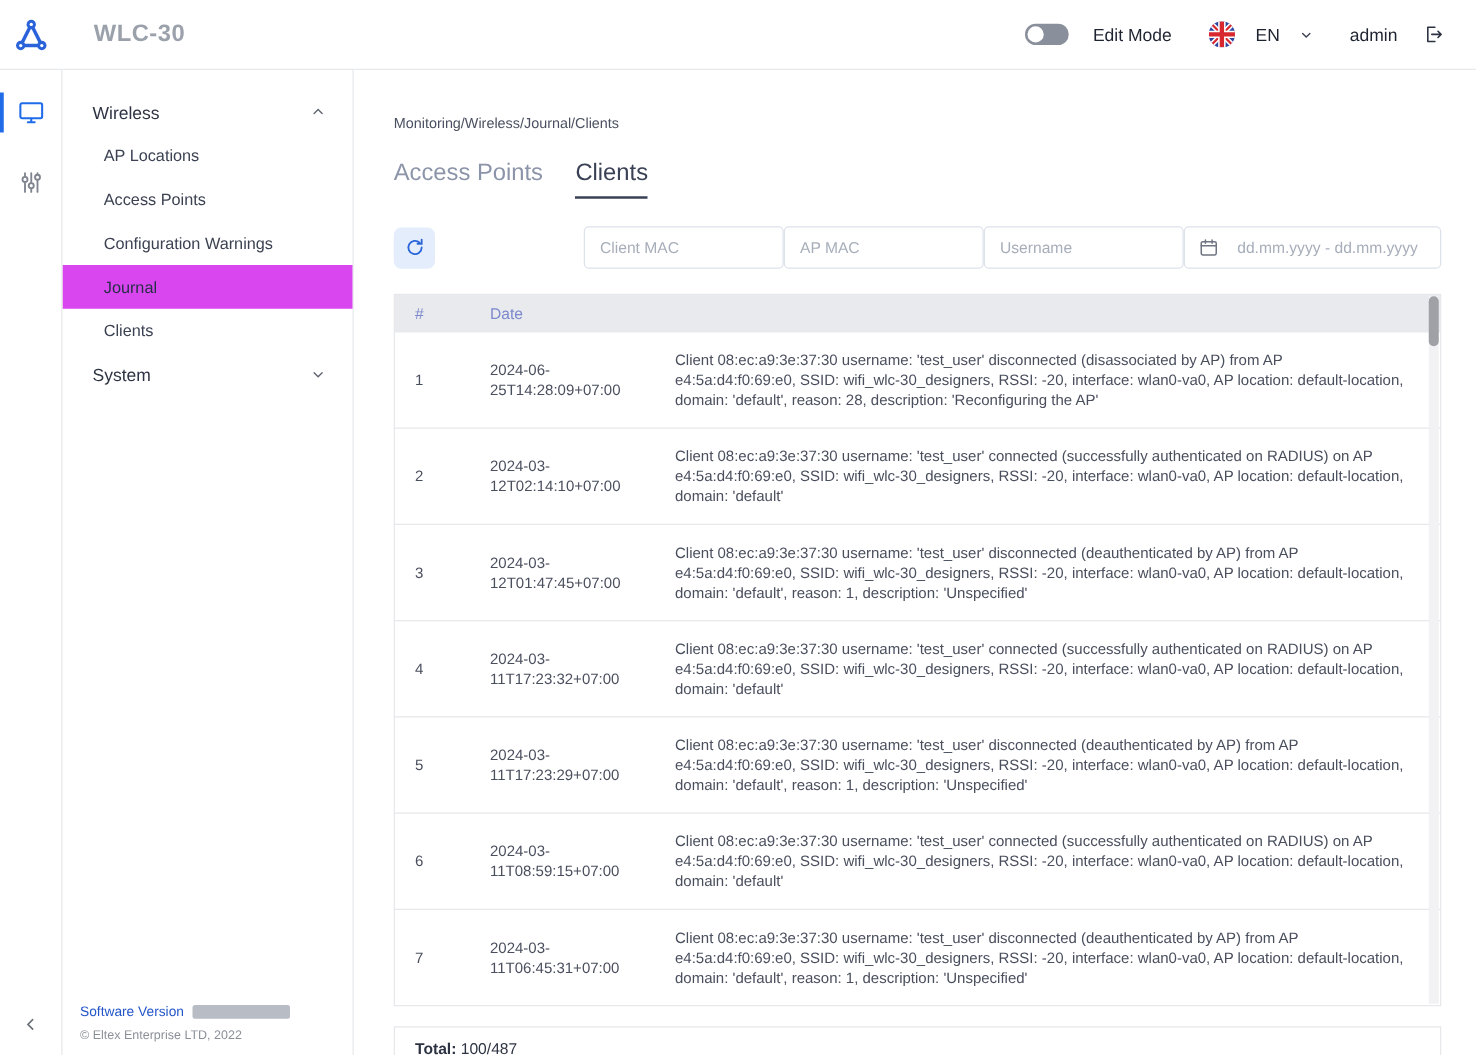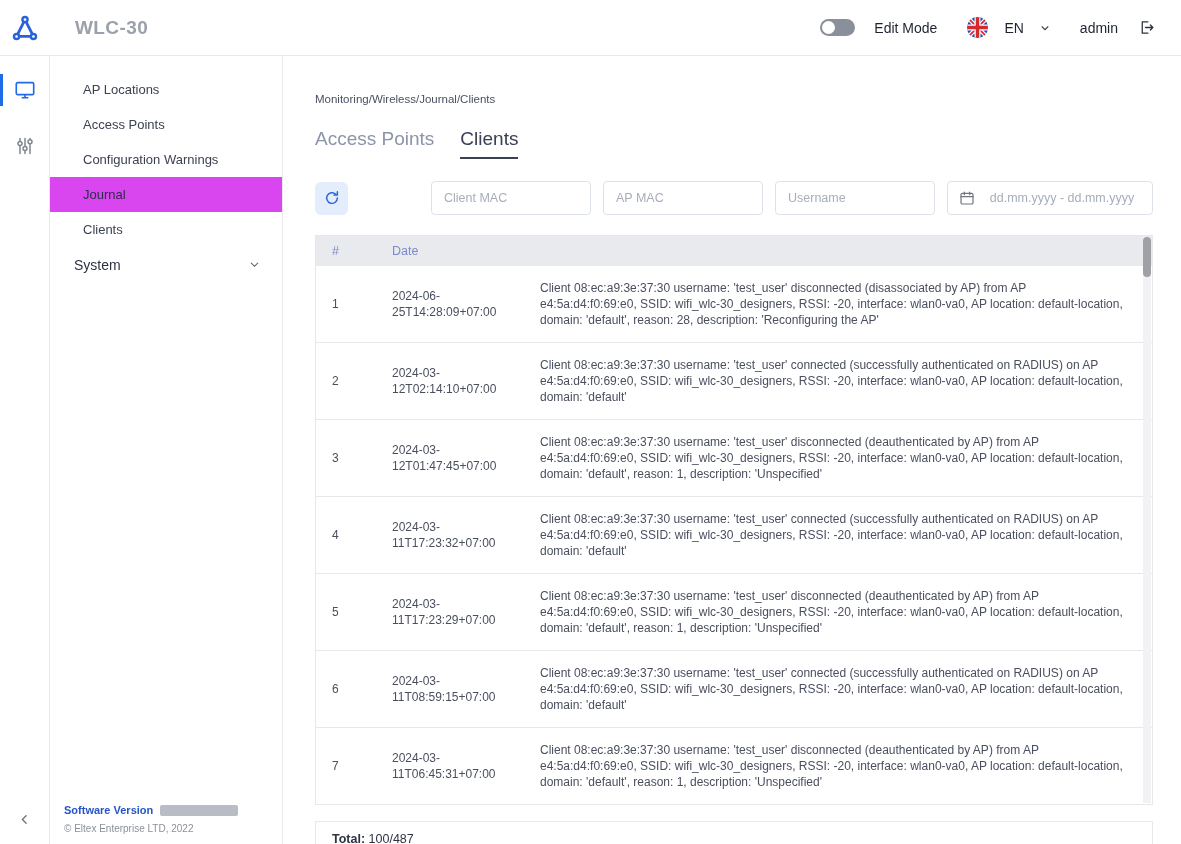--- a/index.html
+++ b/index.html
@@ -26,32 +26,32 @@
   .rail-item{width:100%;height:48px;display:flex;align-items:center;justify-content:center;position:relative;cursor:pointer}
   .rail-item + .rail-item{margin-top:8px}
   .rail-item.active::before{content:"";position:absolute;left:0;top:8px;bottom:8px;width:3px;background:#1f6be8}
   .rail-collapse{position:absolute;bottom:18px;left:0;width:100%;display:flex;justify-content:center;cursor:pointer}
   
   .sidenav{width:233px;border-right:1px solid #e8e9ec;display:flex;flex-direction:column;padding-top:16px;flex:0 0 auto}
   .nav-section{height:35px;display:flex;align-items:center;justify-content:space-between;padding:0 22px 0 24px;font-size:14px;color:#2d3342;cursor:pointer}
   .nav-item{height:35px;display:flex;align-items:center;padding-left:33px;font-size:13px;color:#3c4252;cursor:pointer}
   .nav-item.selected{background:#d946ef;color:#272e47}
   .sidenav-footer{margin-top:auto;padding:0 10px 10px 14px}
-  .sv-line{font-size:11px;color:#2456c8;font-weight:700;display:flex;align-items:center;gap:7px;white-space:nowrap}
+  .sv-line{font-size:11px;color:#2456c8;font-weight:400;display:flex;align-items:flex-start;gap:7px;white-space:nowrap}
   .sv-redacted{display:inline-block;width:78px;height:11px;background:#b8bcc4;border-radius:2px}
   .copyright{font-size:10px;color:#8b9099;margin-top:7px}
   
   .main{flex:1;min-width:0;padding:37px 28px 0 32px;overflow:hidden;position:relative}
   .breadcrumb{font-size:11.5px;color:#4a5060}
   .tabs{display:flex;gap:26px;margin-top:23px}
   .tab{font-size:19px;color:#8b94a8;cursor:pointer;padding-bottom:7px;border-bottom:2px solid transparent}
   .tab.active{color:#3a4154;border-bottom-color:#3a4154}
   .toolbar{display:flex;align-items:center;margin-top:22px}
   .refresh-btn{width:33px;height:33px;border-radius:6px;background:#e4edfb;border:none;display:flex;align-items:center;justify-content:center;cursor:pointer}
-  .filters{margin-left:auto;display:flex;gap:12px}
+  .filters{margin-left:auto;display:flex;gap:0}
   .filter-input{width:160px;height:34px;border:1px solid #dde2ea;border-radius:4px;font-family:"Liberation Sans",sans-serif;font-size:12.5px;padding:0 12px;color:#3c4252;outline:none}
   .filter-input::placeholder{color:#a7aeba}
   .date-wrap{width:206px;height:34px;border:1px solid #dde2ea;border-radius:4px;display:flex;align-items:center;padding:0 11px;gap:8px;background:#fff;cursor:pointer}
   .date-wrap input{border:none;outline:none;flex:1;min-width:0;font-family:"Liberation Sans",sans-serif;font-size:12.5px;color:#3c4252;text-align:center}
   .date-wrap input::placeholder{color:#a7aeba}
   
   .table{margin-top:20px;border:1px solid #e7e8ec;position:relative}
   .thead{display:grid;grid-template-columns:60px 148px 1fr;background:#e9eaee;height:30px;align-items:center;font-size:12.5px;color:#7d89cc}
   .thead>div{padding-left:16px}
   .trow{display:grid;grid-template-columns:60px 148px 1fr;border-top:1px solid #e7e8ec;padding:14px 0;font-size:12px;line-height:16px;color:#4a4f5e;align-items:center}
@@ -142,20 +142,26 @@
         </svg>
       </div>
       <div class="rail-collapse">
         <svg width="13" height="13" viewBox="0 0 24 24" fill="none" stroke="#6b7079" stroke-width="2.4" stroke-linecap="round">
             <path d="M15 5l-7 7 7 7"></path>
           </svg>
       </div>
     </nav>
 
     <aside class="sidenav">
+      <div class="nav-section">
+        <span>Wireless</span>
+        <svg width="11" height="11" viewBox="0 0 24 24" fill="none" stroke="#5f6570" stroke-width="2.4" stroke-linecap="round">
+            <path d="M5 15l7-7 7 7"></path>
+          </svg>
+      </div>
       <div class="nav-item">AP Locations</div>
       <div class="nav-item">Access Points</div>
       <div class="nav-item">Configuration Warnings</div>
       <div class="nav-item selected">Journal</div>
       <div class="nav-item">Clients</div>
       <div class="nav-section">
         <span>System</span>
         <svg width="11" height="11" viewBox="0 0 24 24" fill="none" stroke="#5f6570" stroke-width="2.4" stroke-linecap="round">
             <path d="M5 9l7 7 7-7"></path>
           </svg>

